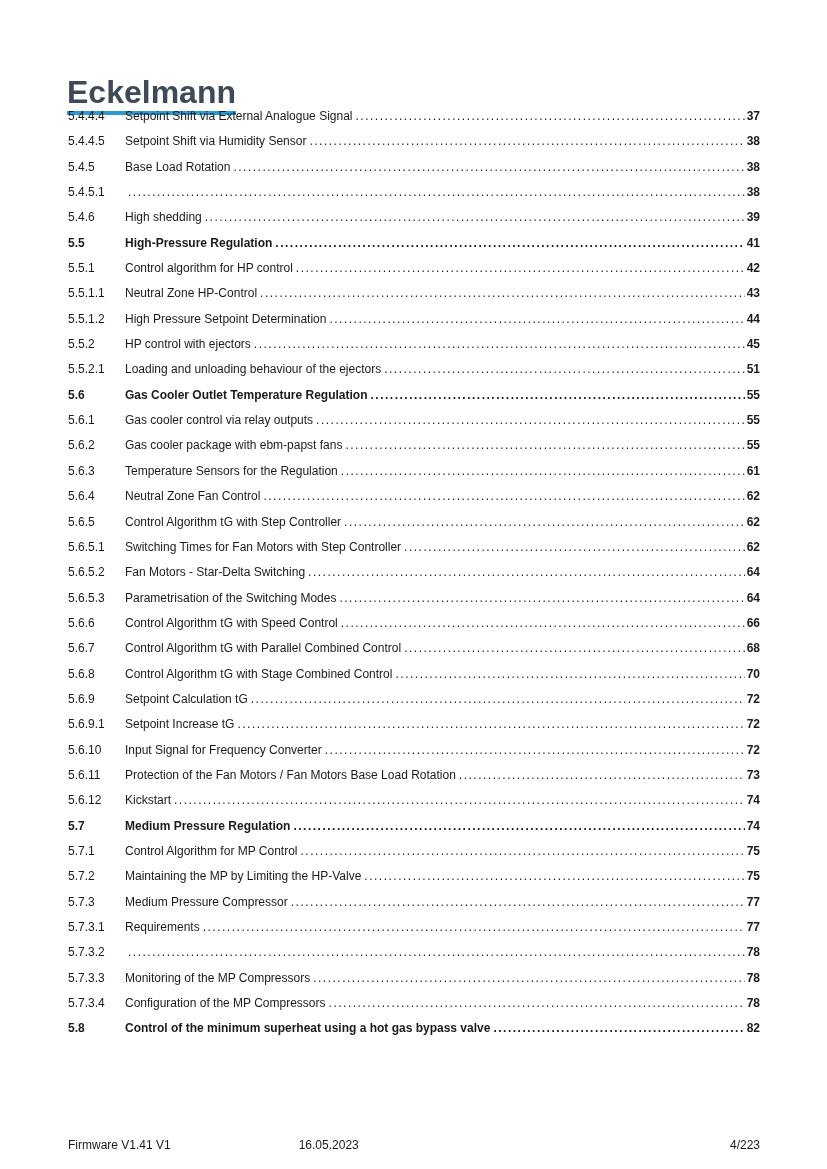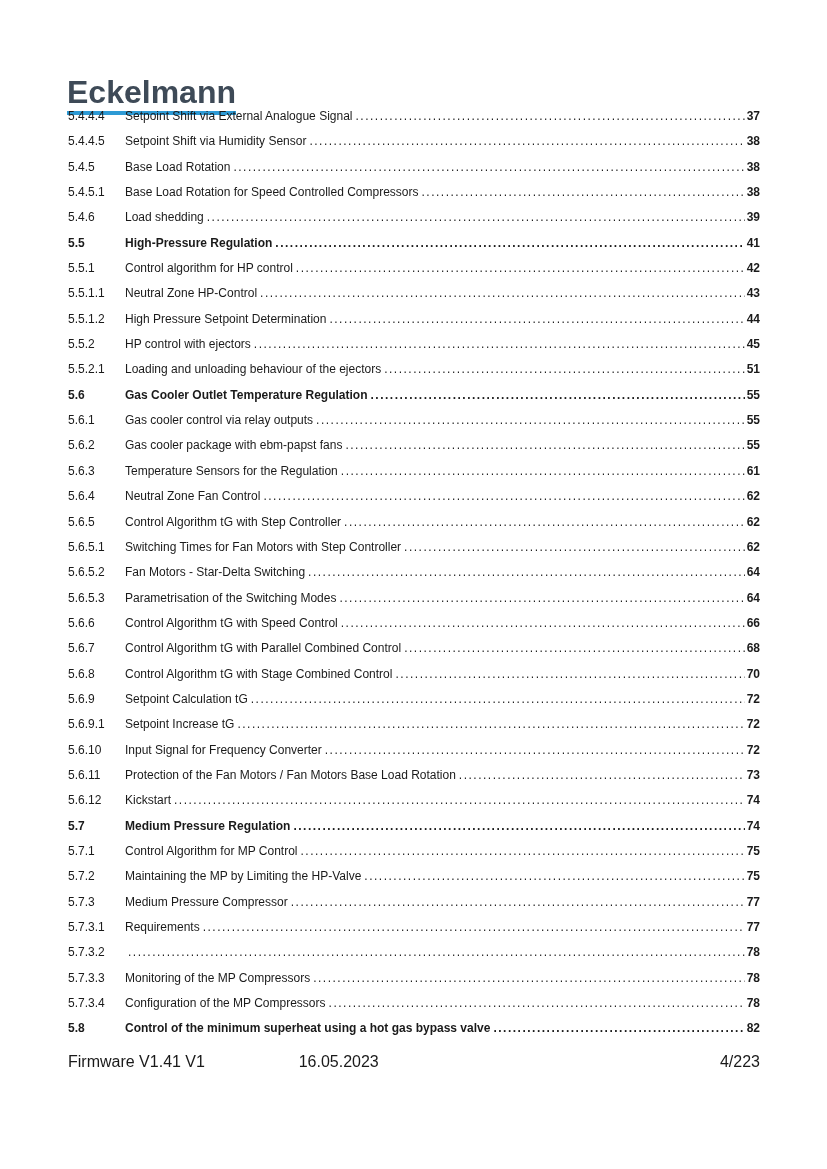--- a/index.html
+++ b/index.html
@@ -78,23 +78,23 @@
     flex: 0 0 auto;
     text-align: right;
     font-weight: bold;
   }
 
   
   .footer {
     position: absolute;
     left: 68px;
     width: 692px;
-    top: 1052px;
+    top: 1138px;
     display: flex;
-    font-size: 16px;
+    font-size: 12px;
     line-height: 1.2;
   }
   .footer-left  { flex: 1; text-align: left; }
   .footer-center{ flex: 1; text-align: left; }
   .footer-right { flex: 1; text-align: right; }
 </style>
 </head>
 <body>
 
 <div class="logo">
@@ -119,28 +119,27 @@
 
   <div class="toc-row">
     <span class="toc-num">5.4.5</span>
     <span class="toc-title">Base Load Rotation</span>
     <span class="toc-dots"></span>
     <span class="toc-page">38</span>
   </div>
 
   <div class="toc-row">
     <span class="toc-num">5.4.5.1</span>
-    <span class="toc-title">Base Load Rotation for Speed Controlled Compressors</span>
     <span class="toc-dots"></span>
     <span class="toc-page">38</span>
   </div>
 
   <div class="toc-row">
     <span class="toc-num">5.4.6</span>
-    <span class="toc-title">Load shedding</span>
+    <span class="toc-title">High shedding</span>
     <span class="toc-dots"></span>
     <span class="toc-page">39</span>
   </div>
 
 
   <div class="toc-row bold">
     <span class="toc-num">5.5</span>
     <span class="toc-title">High-Pressure Regulation</span>
     <span class="toc-dots"></span>
     <span class="toc-page">41</span>

